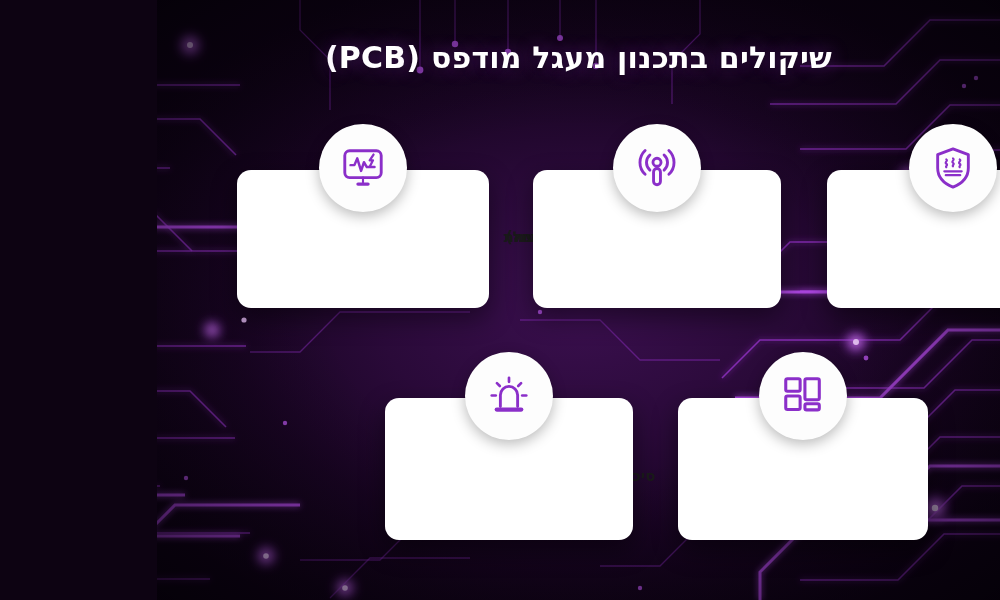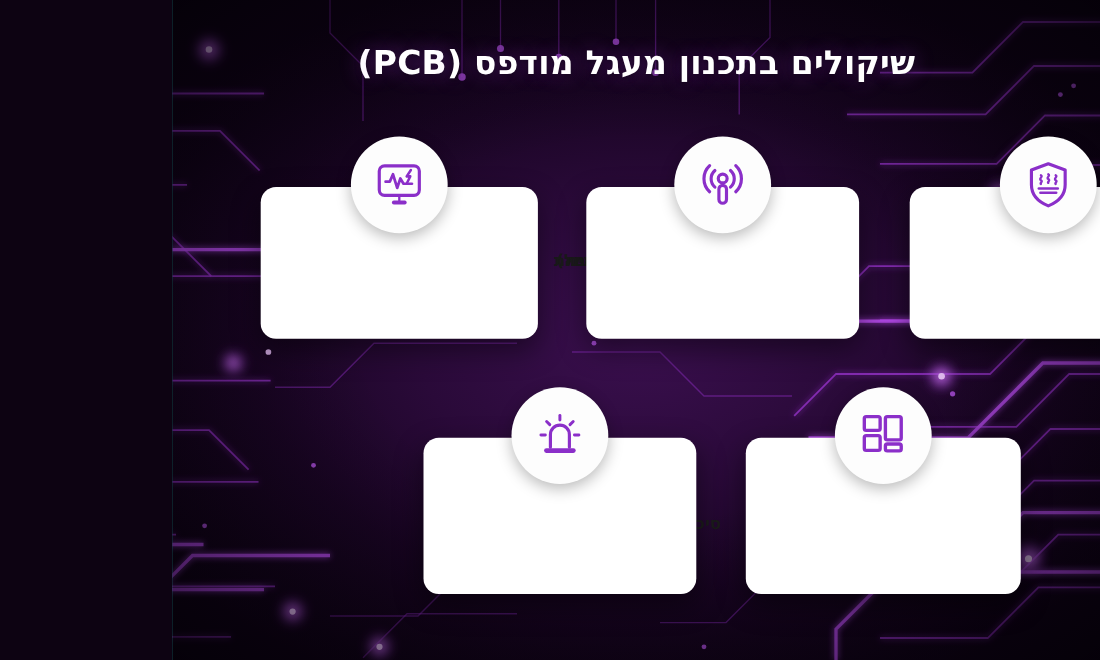--- a/index.html
+++ b/index.html
@@ -5,21 +5,21 @@
   html, body {
     margin: 0;
     padding: 0;
     background: #0d0312;
   }
   #stage {
     position: relative;
     width: 843px;
     height: 600px;
     overflow: hidden;
-    background: #0f766e;
+    background: #ec4899;
     font-family: "DejaVu Sans", "Liberation Sans", sans-serif;
   }
 
   
   .bg-layer {
     position: absolute;
     inset: 0;
     pointer-events: none;
   }
   .bg-base {

